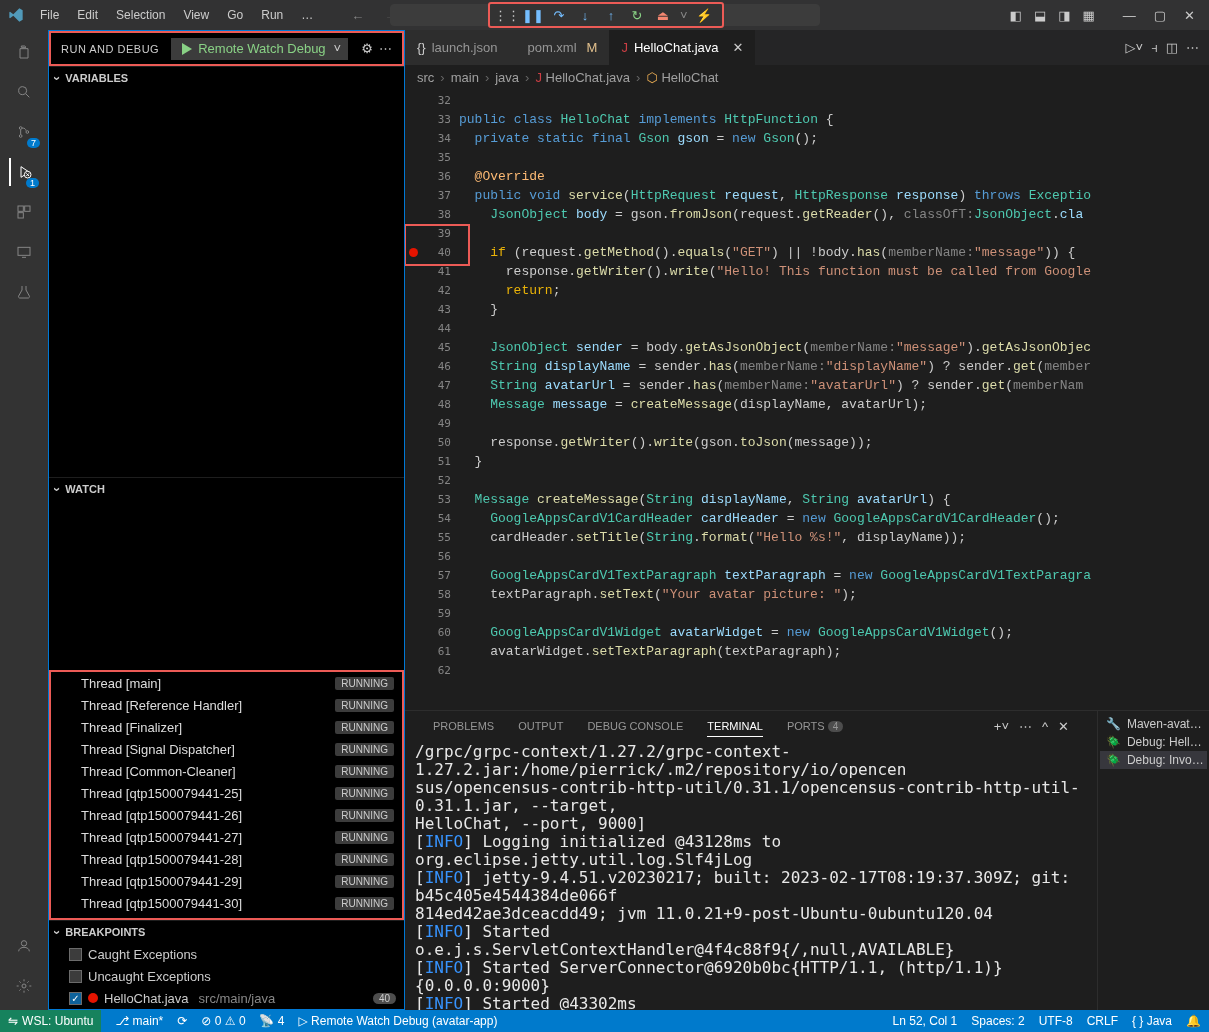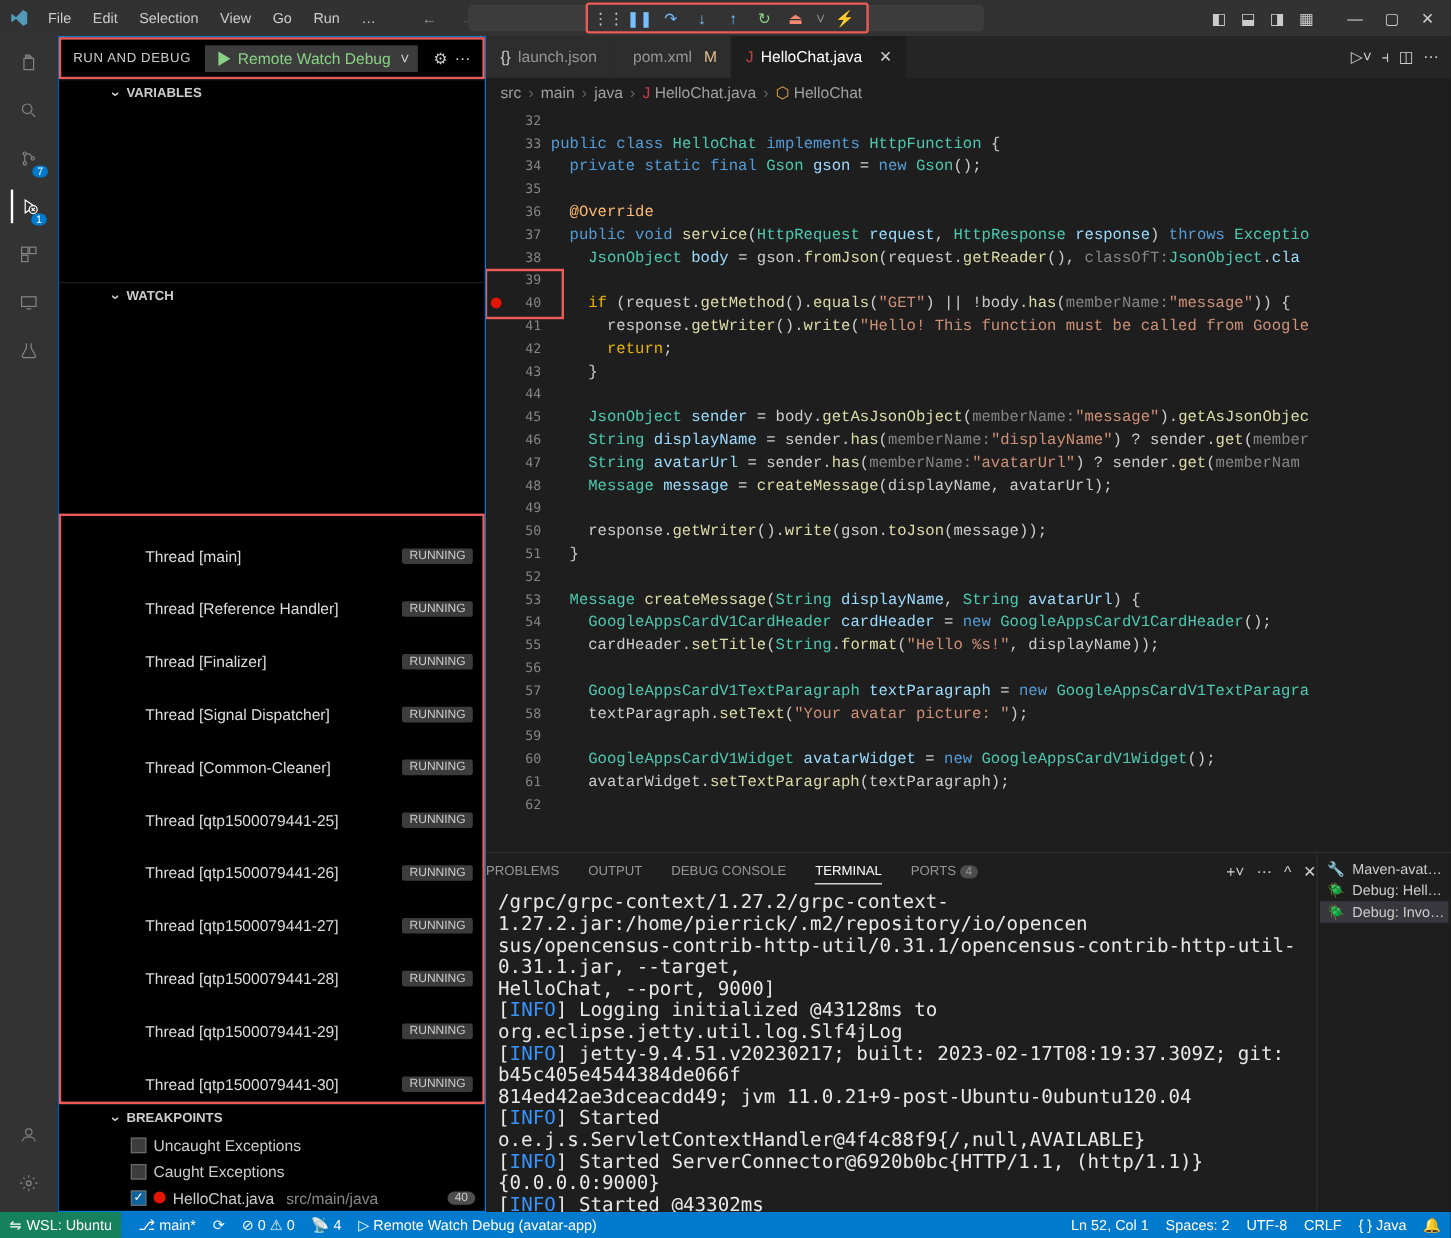--- a/index.html
+++ b/index.html
@@ -86,25 +86,25 @@
     .section-header {
       height: 22px;
       display: flex;
       align-items: center;
       padding: 0 6px;
       font-size: 11px;
       font-weight: 600;
       color: #cccccc;
       gap: 4px;
     }
-    .section { border-top: 1px solid #1e1e1e; padding-left: 40px; }
+    .section { border-top: 1px solid #1e1e1e; }
     .callstack-box { border: 2px solid #ec5b56; padding-bottom: 4px; }
     .cs-header { display: flex; align-items: center; }
     .running-pill { margin-left: auto; margin-right: 8px; font-size: 10px; font-weight: normal; color: #ddd; }
-    .thread-row { display: flex; align-items: center; padding: 2px 8px 2px 30px; height: 22px; margin-top: 22px; }
+    .thread-row { display: flex; align-items: center; padding: 2px 8px 2px 30px; height: 22px; }
     .thread-name { font-size: 13px; color: #ddd; }
     .status-badge { margin-left: auto; background: #3c3c3c; color: #ccc; padding: 1px 6px; font-size: 10px; border-radius: 2px; }
     .bp-row { display: flex; align-items: center; padding: 2px 8px 2px 20px; gap: 6px; height: 22px; }
     .bp-check { width: 13px; height: 13px; background: #3c3c3c; border: 1px solid #6b6b6b; }
     .bp-check.checked { background: #0e639c; }
     .bp-dot { width: 10px; height: 10px; border-radius: 50%; background: #e51400; }
     .ln-badge { margin-left: auto; background: #4d4d4d; color: #ccc; padding: 0 6px; font-size: 10px; border-radius: 8px; }
     .editor-area { flex: 1; display: flex; flex-direction: column; background: #1e1e1e; }
     .tabs { height: 35px; display: flex; align-items: center; background: #252526; }
     .tab { height: 35px; display: flex; align-items: center; padding: 0 12px; gap: 6px; color: #969696; font-size: 13px; background: #2d2d2d; }
@@ -124,21 +124,21 @@
     .cls { color: #4ec9b0; }
     .fn { color: #dcdcaa; }
     .str { color: #ce9178; }
     .prm { color: #9cdcfe; }
     .ann { color: #fdba74; }
     .hint { color: #858585; }
     .cur-line { background: #2a2d2e; display: inline-block; min-width: 100%; }
     .minimap { width: 96px; background: #1e1e1e; border-left: 1px solid #1e1e1e; }
     .panel { height: 300px; display: flex; border-top: 1px solid #2d2d2d; background: #1e1e1e; }
     .panel-main { flex: 1; display: flex; flex-direction: column; }
-    .panel-tabs { height: 30px; display: flex; align-items: center; padding: 0 0; gap: 24px; }
+    .panel-tabs { height: 30px; display: flex; align-items: center; padding: 0 28px; gap: 24px; }
     .ptab { font-size: 11px; color: #969696; padding: 4px 0; }
     .ptab.active { color: #ffffff; border-bottom: 1px solid #fff; }
     .pcount { background: #4d4d4d; border-radius: 8px; padding: 0 5px; font-size: 10px; margin-left: 3px; }
     .panel-actions { margin-left: auto; display: flex; gap: 10px; color: #cccccc; }
     .terminal { flex: 1; font-family: Consolas, monospace; font-size: 16px; line-height: 18px; padding: 2px 10px; color: #e8e8e8; overflow: hidden; }
     .info-tag { color: #3794ff; text-align: right; }
     .term-list { width: 112px; border-left: 1px solid #2d2d2d; padding: 4px 2px; }
     .term-item { display: flex; align-items: center; gap: 6px; padding: 2px 6px; font-size: 12px; color: #cccccc; white-space: nowrap; overflow: hidden; }
     .term-item.active { background: #37373d; }
     .statusbar { height: 22px; background: #007acc; display: flex; align-items: center; padding: 0 8px; gap: 14px; color: #fff; font-size: 12px; }
@@ -335,25 +335,25 @@
           </div>
         </div>
     </div>
     <div class="section">
       <div class="section-header">
           <span class="chevron"></span>
           <span>BREAKPOINTS</span>
         </div>
       <div class="bp-row">
           <span class="bp-check"></span>
-          <span>Uncaught Exceptions</span>
+          <span>Caught Exceptions</span>
         </div>
       <div class="bp-row">
           <span class="bp-check"></span>
-          <span>Caught Exceptions</span>
+          <span>Uncaught Exceptions</span>
         </div>
       <div class="bp-row">
         <span class="bp-check checked" style="display:flex;align-items:center;justify-content:center;color:#fff;font-size:10px">✓</span>
         <span class="bp-dot"></span>
         <span>HelloChat.java</span>
         <span style="color:#888;margin-left:4px">src/main/java</span>
         <span class="ln-badge">40</span>
       </div>
     </div>
   </div>

